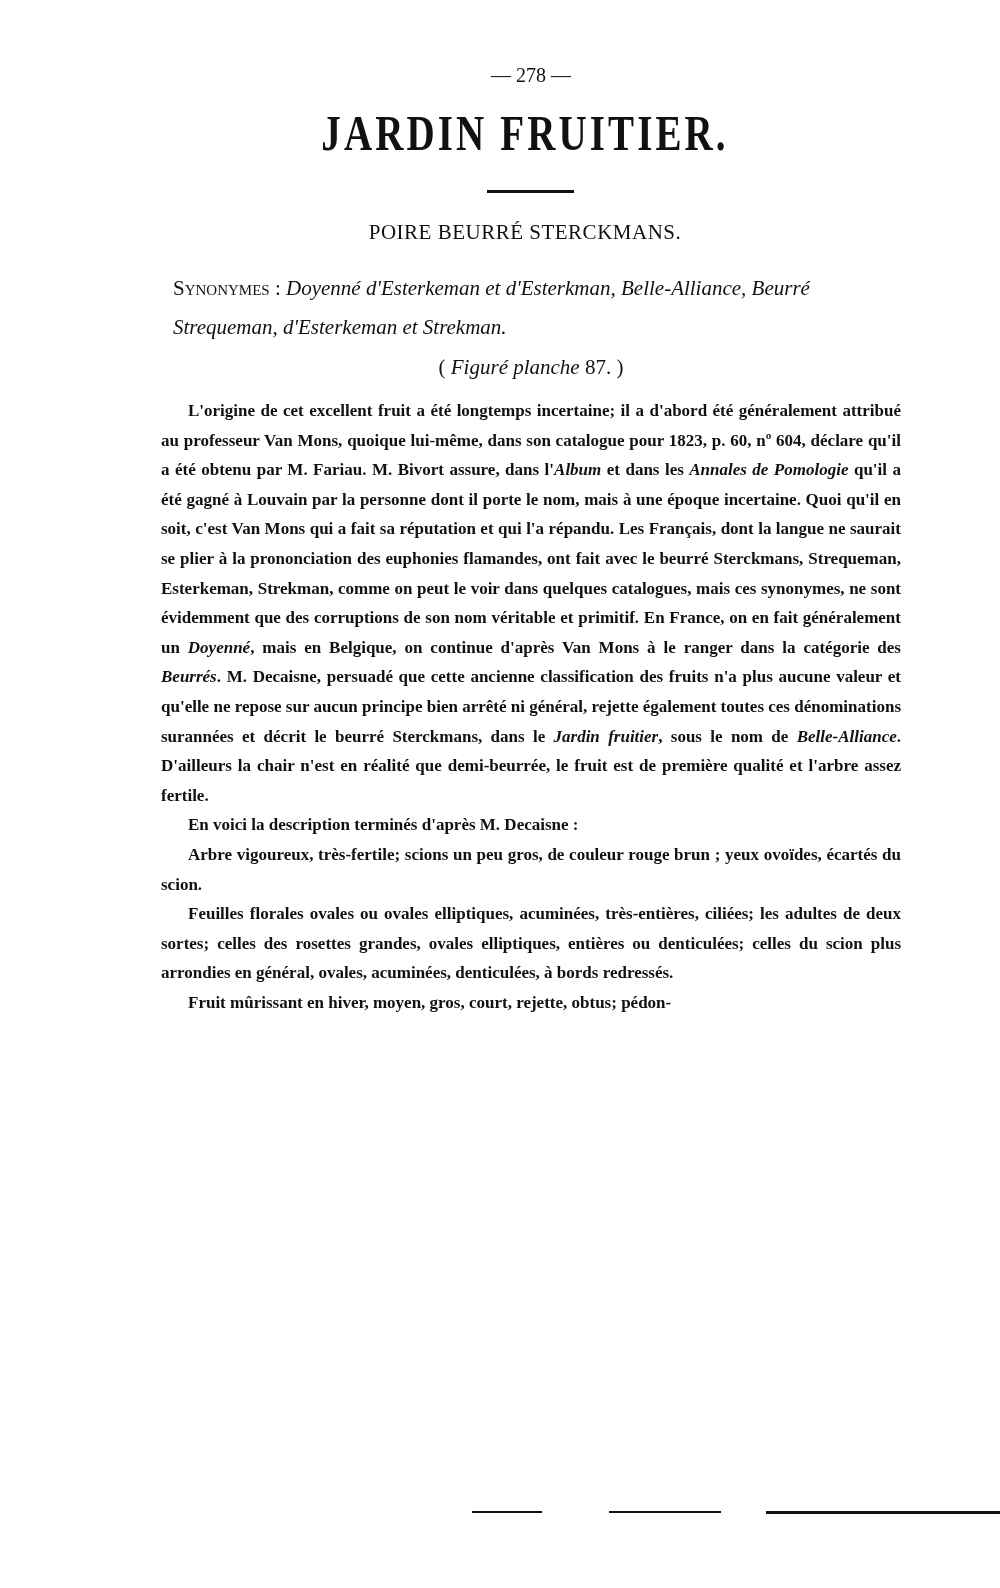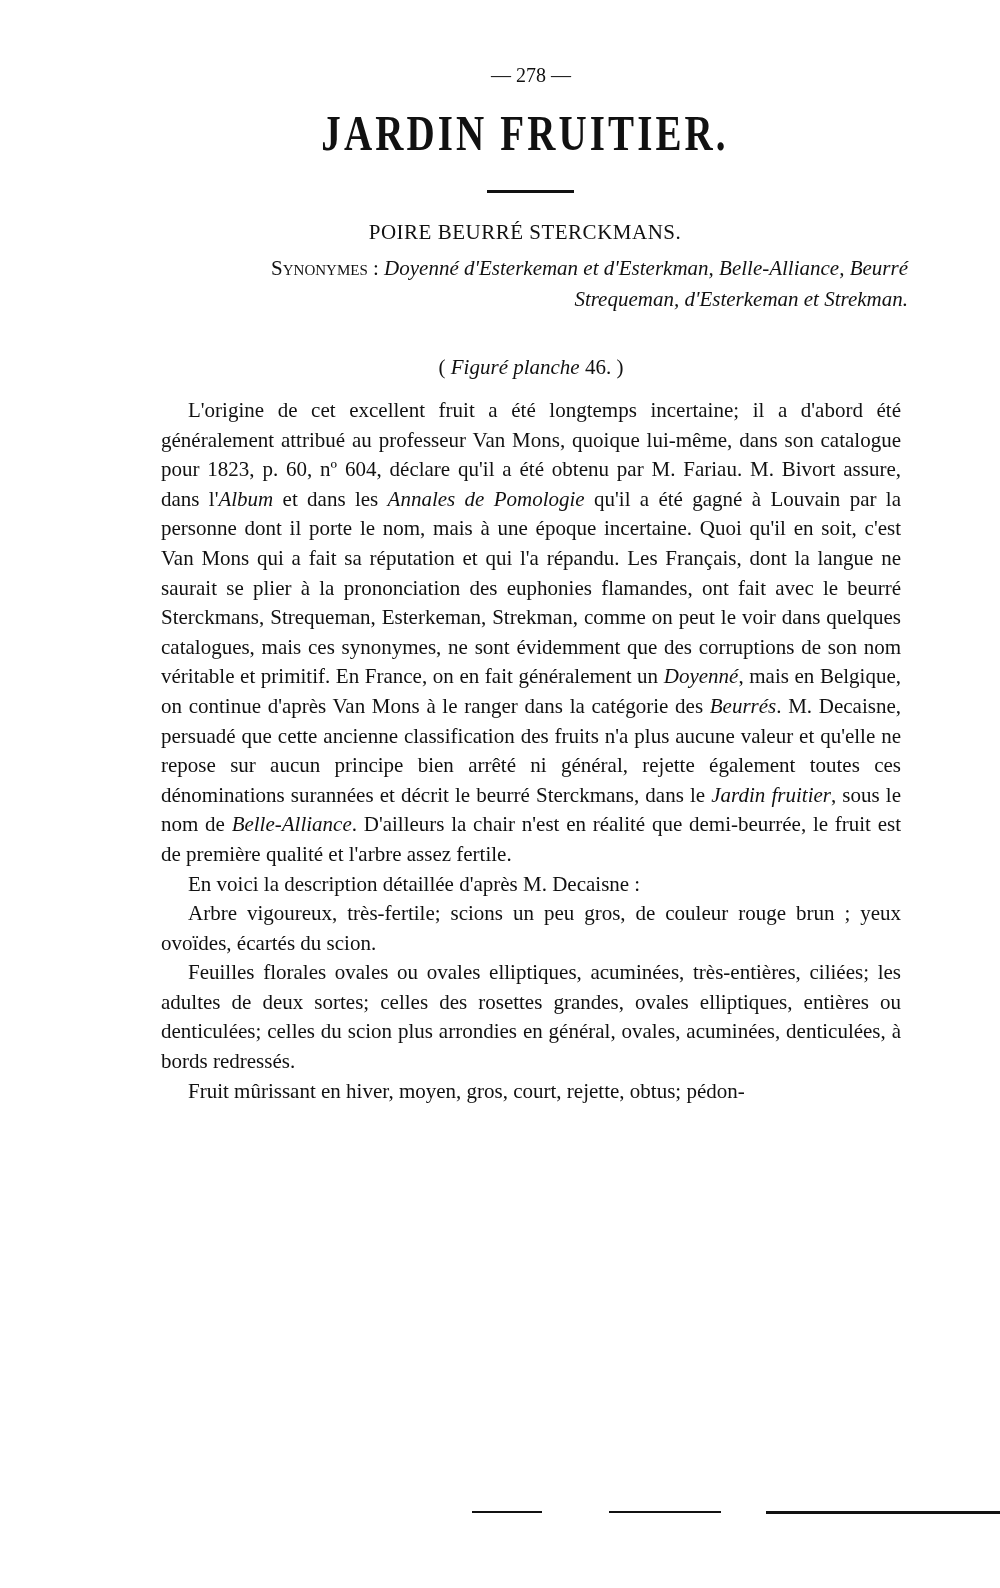--- a/index.html
+++ b/index.html
@@ -1,50 +1,50 @@
 <!DOCTYPE html>
 <html><head>
 <meta charset="utf-8">
 <style>
   html, body { margin: 0; padding: 0; background: #ffffff; }
   body { width: 1000px; height: 1588px; position: relative; overflow: hidden; color: #111; font-family: "Liberation Serif", "DejaVu Serif", serif; }
   .page-number { position: absolute; top: 64px; left: 0; width: 1062px; text-align: center; font-size: 20px; }
   .title { position: absolute; top: 104px; left: 0; width: 1050px; text-align: center; font-size: 50px; font-weight: bold; letter-spacing: 4px; transform: scaleX(0.78); transform-origin: 525px 0; }
   .rule { position: absolute; top: 190px; left: 487px; width: 87px; height: 3px; background: #111; }
   .subtitle { position: absolute; top: 220px; left: 0; width: 1050px; text-align: center; font-size: 21px; letter-spacing: 0.5px; }
-  .synonyms { position: absolute; top: 253px; left: 173px; width: 735px; font-size: 21px; line-height: 31px; text-align: right; }
+  .synonyms { position: absolute; top: 269px; left: 173px; width: 735px; font-size: 21px; line-height: 39px; text-align: left; }
   .syn-label { font-variant: small-caps; font-style: normal; }
   .syn-text { font-style: italic; }
   .figure-ref { position: absolute; top: 355px; left: 0; width: 1062px; text-align: center; font-size: 21px; }
   .figure-ref i { font-style: italic; margin-top: 7px; }
-  .body-text { position: absolute; top: 396px; left: 161px; width: 740px; font-size: 21px; line-height: 29.6px; text-align: justify; }
+  .body-text { position: absolute; top: 396px; left: 161px; width: 740px; font-size: 17px; line-height: 29.6px; text-align: justify; font-weight: bold; }
   .body-text p { margin: 0; text-indent: 27px; }
   .body-text p.gap { }
   .body-text i { font-style: italic; }
   .footer-rule { position: absolute; top: 1511px; height: 2px; background: #111; }
 </style>
 </head>
 <body>
 
 <div class="page-number">— 278 —</div>
 <div class="title">JARDIN FRUITIER.</div>
 <div class="rule"></div>
 <div class="subtitle">POIRE BEURRÉ STERCKMANS.</div>
 
 <div class="synonyms">
   <span class="syn-label">Synonymes</span><span> : </span><span class="syn-text">Doyenné d'Esterkeman et d'Esterkman, Belle-Alliance, Beurré Strequeman, d'Esterkeman et Strekman.</span>
 </div>
 
 <div class="figure-ref">
-  <span>( </span><i>Figuré planche</i><span> 46. )</span>
+  <span>( </span><i>Figuré planche</i><span> 87. )</span>
 </div>
 
 <div class="body-text">
   <p><span>L'origine de cet excellent fruit a été longtemps incertaine; il a d'abord été généralement attribué au professeur Van Mons, quoique lui-même, dans son catalogue pour 1823, p. 60, nº 604, déclare qu'il a été obtenu par M. Fariau. M. Bivort assure, dans l'</span><i>Album</i><span> et dans les </span><i>Annales de Pomologie</i><span> qu'il a été gagné à Louvain par la personne dont il porte le nom, mais à une époque incertaine. Quoi qu'il en soit, c'est Van Mons qui a fait sa réputation et qui l'a répandu. Les Français, dont la langue ne saurait se plier à la prononciation des euphonies flamandes, ont fait avec le beurré Sterckmans, Strequeman, Esterkeman, Strekman, comme on peut le voir dans quelques catalogues, mais ces synonymes, ne sont évidemment que des corruptions de son nom véritable et primitif. En France, on en fait généralement un </span><i>Doyenné</i><span>, mais en Belgique, on continue d'après Van Mons à le ranger dans la catégorie des </span><i>Beurrés</i><span>. M. Decaisne, persuadé que cette ancienne classification des fruits n'a plus aucune valeur et qu'elle ne repose sur aucun principe bien arrêté ni général, rejette également toutes ces dénominations surannées et décrit le beurré Sterckmans, dans le </span><i>Jardin fruitier</i><span>, sous le nom de </span><i>Belle-Alliance</i><span>. D'ailleurs la chair n'est en réalité que demi-beurrée, le fruit est de première qualité et l'arbre assez fertile.</span></p>
-  <p>En voici la description détaillée d'après M. Decaisne :</p>
+  <p>En voici la description terminés d'après M. Decaisne :</p>
   <p>Arbre vigoureux, très-fertile; scions un peu gros, de couleur rouge brun ; yeux ovoïdes, écartés du scion.</p>
   <p class="gap">Feuilles florales ovales ou ovales elliptiques, acuminées, très-entières, ciliées; les adultes de deux sortes; celles des rosettes grandes, ovales elliptiques, entières ou denticulées; celles du scion plus arrondies en général, ovales, acuminées, denticulées, à bords redressés.</p>
   <p class="gap">Fruit mûrissant en hiver, moyen, gros, court, rejette, obtus; pédon-</p>
 </div>
 
 <div class="footer-rule" style="left:472px;width:70px;"></div>
 <div class="footer-rule" style="left:609px;width:112px;"></div>
 <div class="footer-rule" style="left:766px;width:234px;height:3px;"></div>
 
 </body></html>

